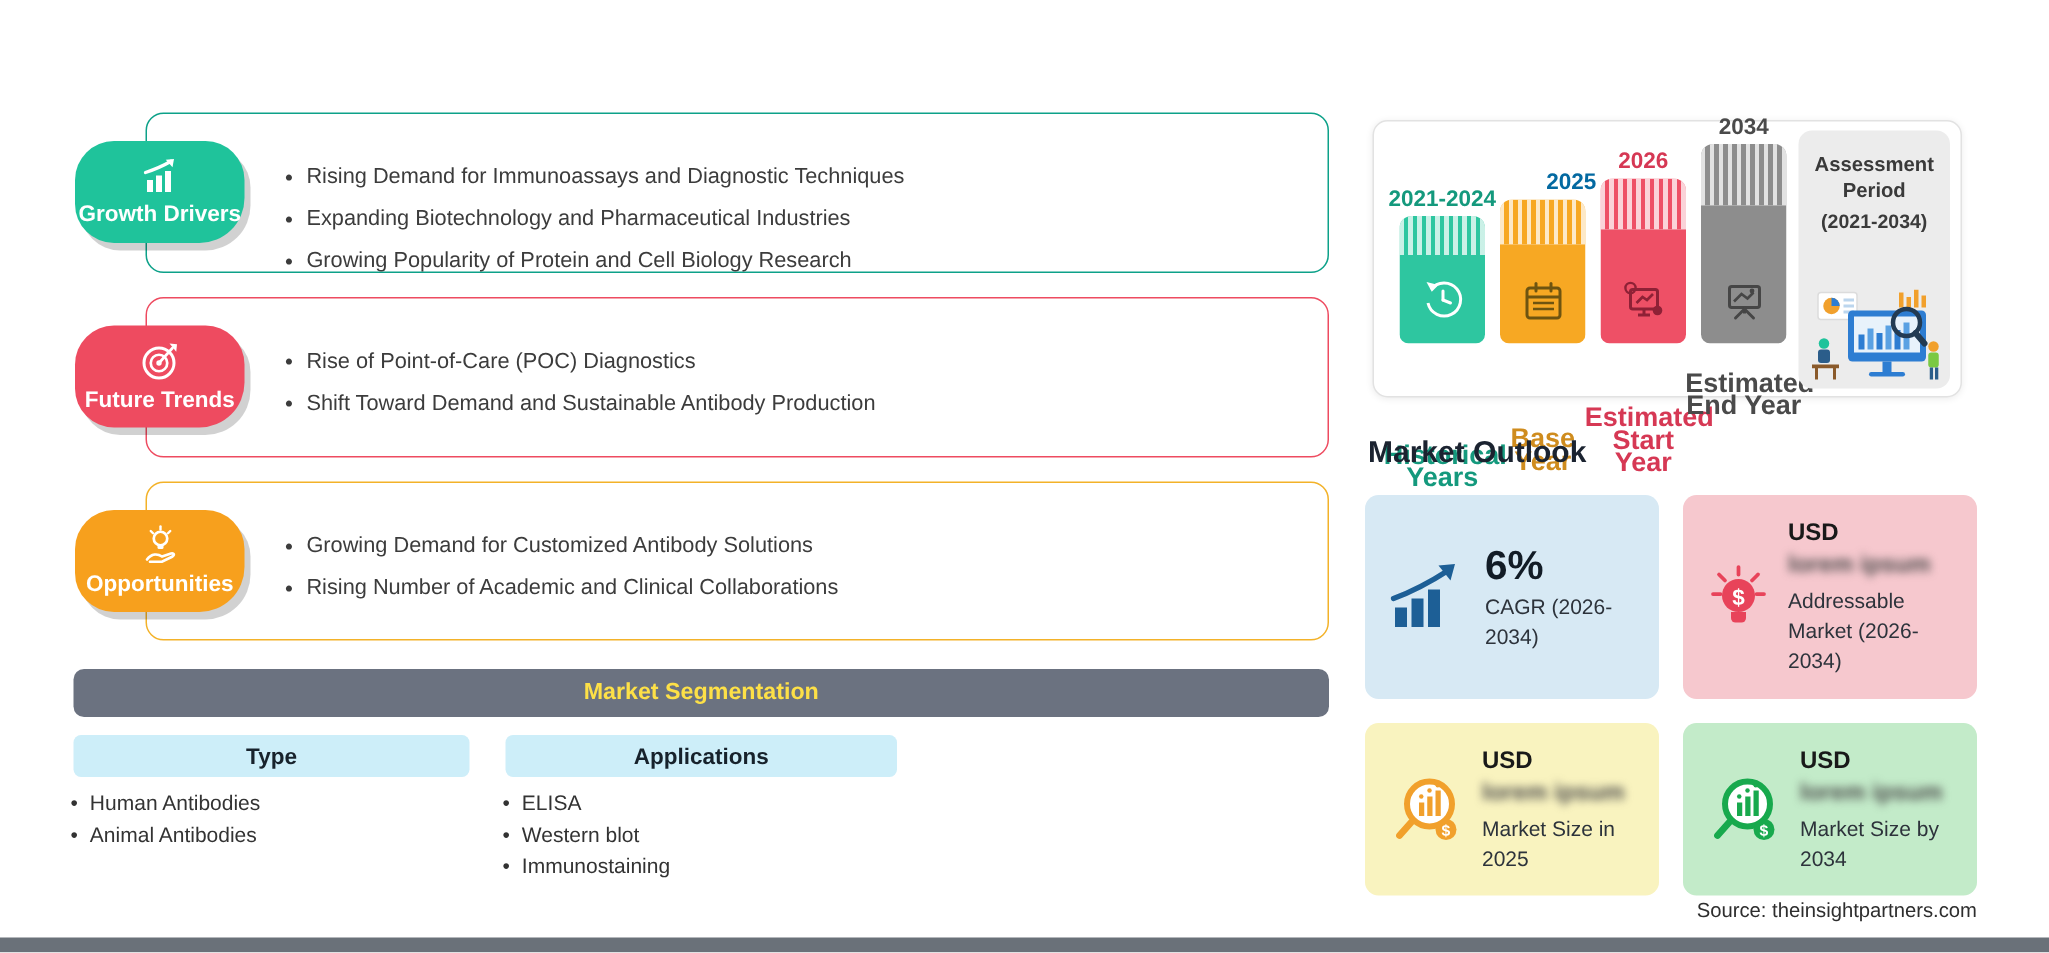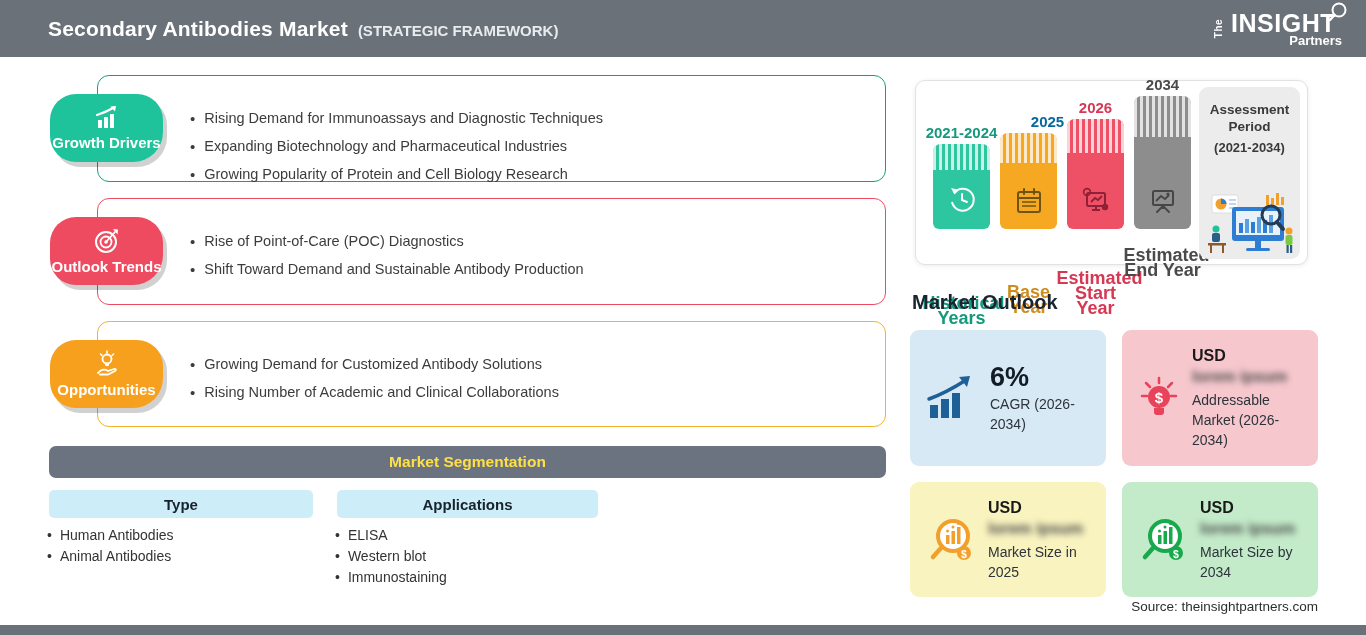--- a/index.html
+++ b/index.html
@@ -108,39 +108,20 @@
   .usd-label { font-size:16px; font-weight:bold; color:#191919; line-height:20px; }
   .blurred-value { font-size:16px; font-weight:bold; color:#4c4c4c; filter:blur(3px); line-height:22px; user-select:none; }
   .source-note { position:absolute; right:48px; top:599px; font-size:13.5px; color:#2e2e2e; }
   .footer-strip { position:absolute; left:0; bottom:0; width:1366px; height:10px; }
 </style>
 </head>
 <body>
 
 <div class="page">
 
-  <div class="header" style="background-color: rgb(106, 113, 121);">
-    <div class="title-row">
-      <span class="page-title">Secondary Antibodies Market</span>
-      <span class="page-subtitle">(STRATEGIC FRAMEWORK)</span>
-    </div>
-    <div class="logo">
-      <span class="logo-the">The</span>
-      <div class="logo-right">
-        <div class="logo-main-row">
-          <span class="logo-main">INSIGHT</span>
-          <svg class="logo-mag" width="22" height="22" viewBox="0 0 22 22">
-            <circle cx="12" cy="9" r="6.5" fill="none" stroke="#fff" stroke-width="2"></circle>
-            <line x1="7.5" y1="14" x2="3" y2="19" stroke="#fff" stroke-width="2.5" stroke-linecap="round"></line>
-          </svg>
-        </div>
-        <span class="logo-sub">Partners</span>
-      </div>
-    </div>
-  </div>
 
   <div class="fw-box" style="top: 75px; height: 107px; border-color: rgb(13, 161, 137);">
     <ul>
       <li>Rising Demand for Immunoassays and Diagnostic Techniques</li>
       <li>Expanding Biotechnology and Pharmaceutical Industries</li>
       <li>Growing Popularity of Protein and Cell Biology Research</li>
     </ul>
   </div>
   <div class="badge" style="top: 94px; background-color: rgb(31, 195, 155);">
     <svg width="30" height="26" viewBox="0 0 30 26">
@@ -160,21 +141,21 @@
     </ul>
   </div>
   <div class="badge" style="top: 217px; background-color: rgb(238, 75, 96);">
     <svg width="30" height="28" viewBox="0 0 30 28">
       <circle cx="14" cy="15" r="10" fill="none" stroke="#fff" stroke-width="2"></circle>
       <circle cx="14" cy="15" r="5.5" fill="none" stroke="#fff" stroke-width="1.8"></circle>
       <circle cx="14" cy="15" r="1.8" fill="#fff"></circle>
       <line x1="14" y1="15" x2="23" y2="5" stroke="#fff" stroke-width="1.8" stroke-linecap="round"></line>
       <path d="M21 2 L26 2.5 L25.5 7.5 Z" fill="#fff"></path>
     </svg>
-    <span class="badge-label">Outlook Trends</span>
+    <span class="badge-label">Future Trends</span>
   </div>
 
   <div class="fw-box" style="top: 321px; height: 106px; border-color: rgb(243, 178, 41);">
     <ul>
       <li>Growing Demand for Customized Antibody Solutions</li>
       <li>Rising Number of Academic and Clinical Collaborations</li>
     </ul>
   </div>
   <div class="badge" style="top: 340px; background-color: rgb(247, 160, 29);">
     <svg width="30" height="28" viewBox="0 0 30 28">

